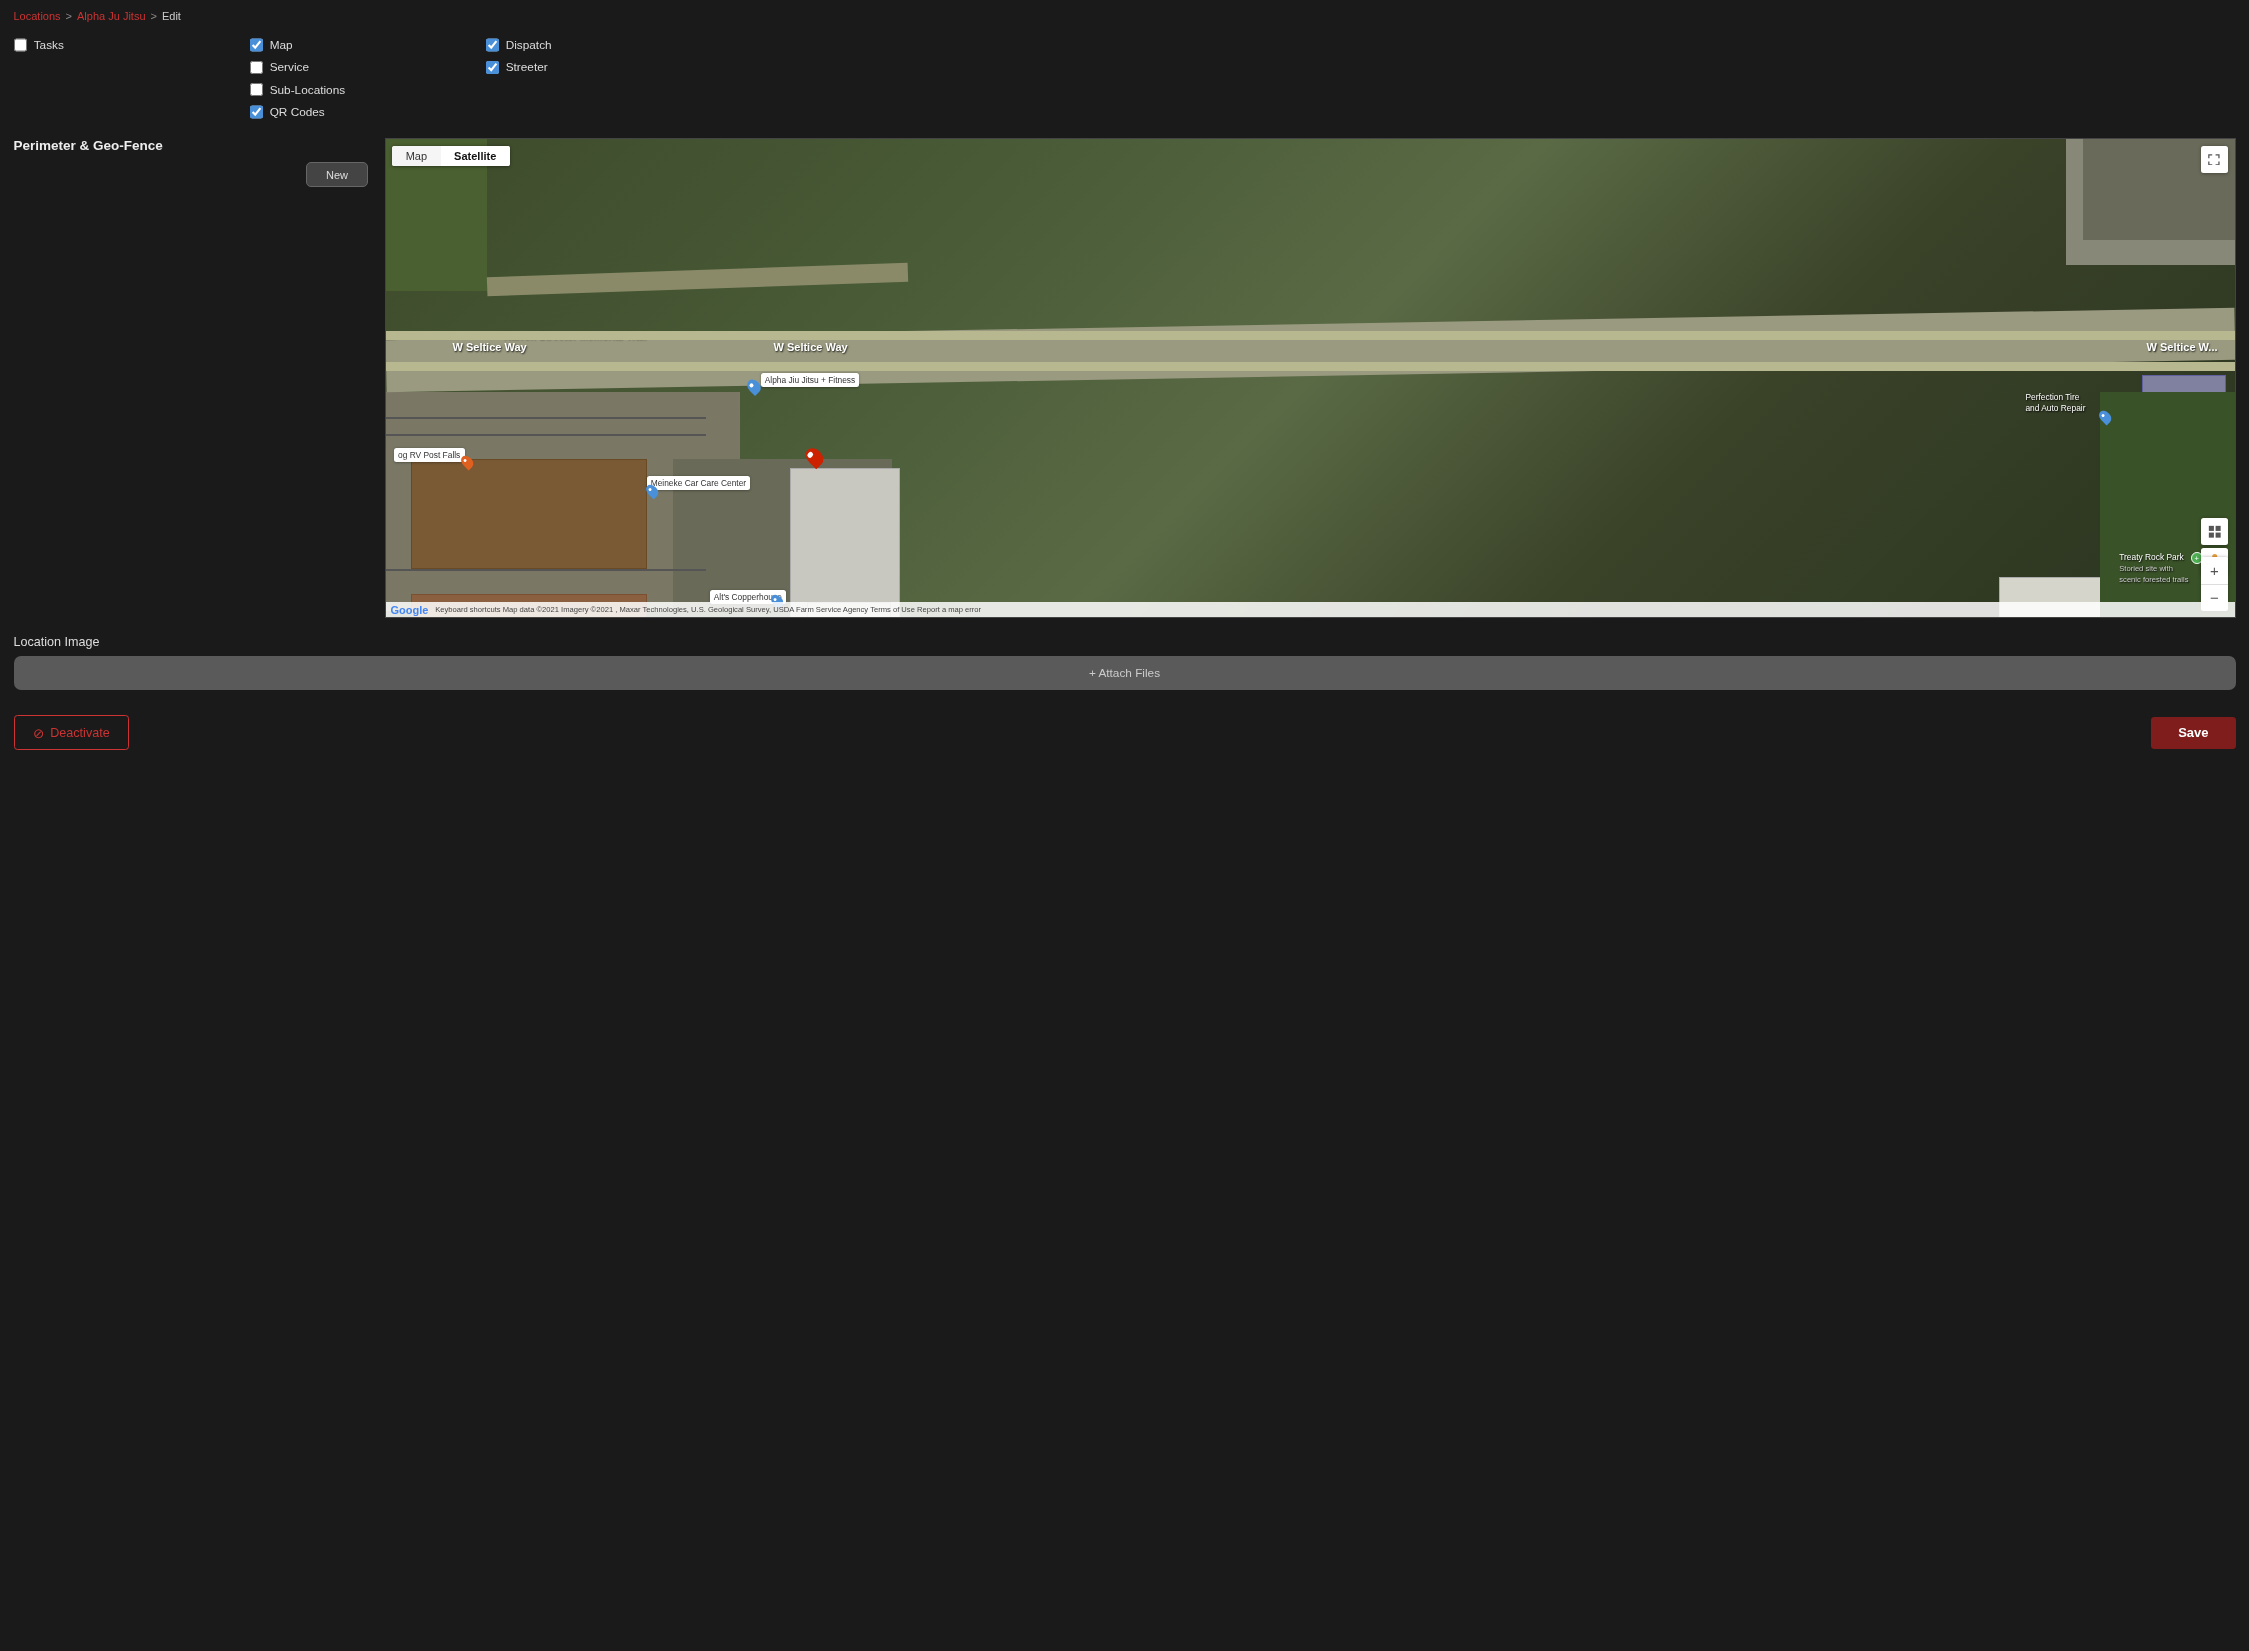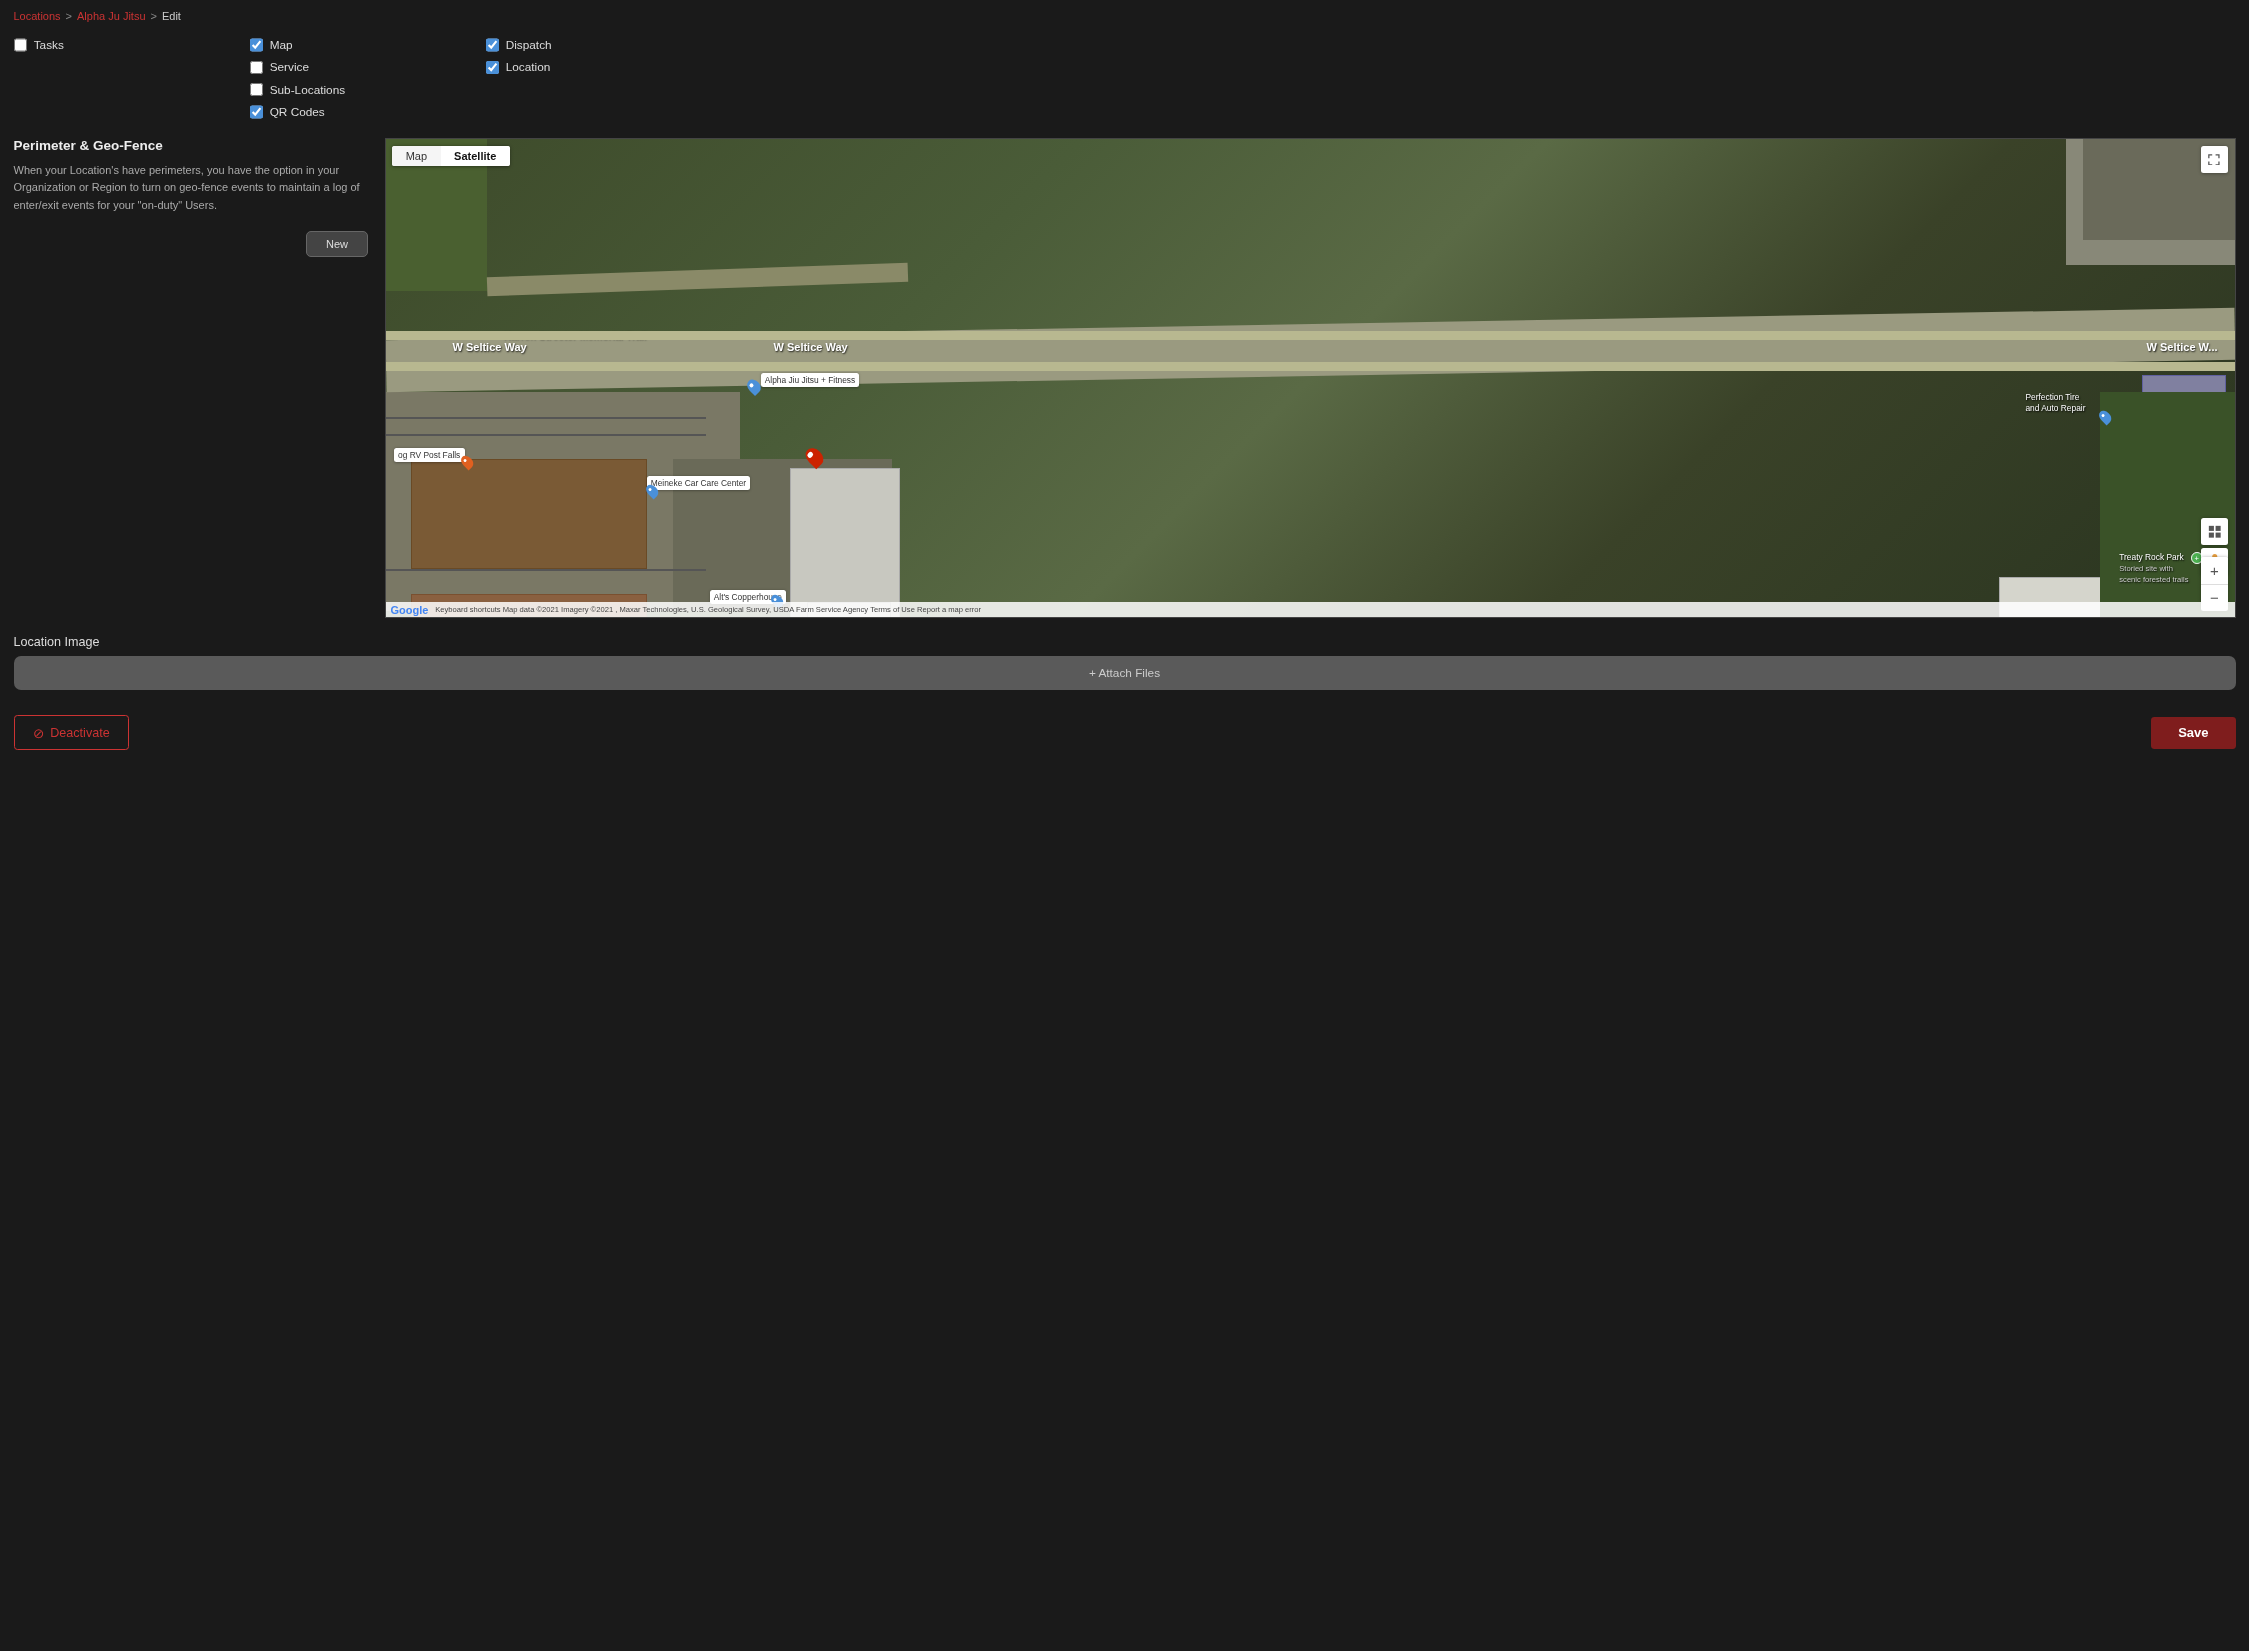--- a/index.html
+++ b/index.html
@@ -334,21 +334,21 @@
     <label>Dispatch</label>
   </div>
 
   <div></div>
   <div class="option-item">
     <input type="checkbox" style="">
     <label>Service</label>
   </div>
   <div class="option-item">
     <input type="checkbox" checked="" style="">
-    <label>Location</label>
+    <label>Streeter</label>
   </div>
 
   <div></div>
   <div class="option-item">
     <input type="checkbox" style="">
     <label>Sub-Locations</label>
   </div>
   <div></div>
 
   <div></div>
@@ -356,21 +356,20 @@
     <input type="checkbox" checked="" style="">
     <label>QR Codes</label>
   </div>
   <div></div>
 </div>
 
 <div class="main-content">
 
   <div class="left-panel">
     <div class="section-title">Perimeter &amp; Geo-Fence</div>
-    <div class="section-description">When your Location's have perimeters, you have the option in your Organization or Region to turn on geo-fence events to maintain a log of enter/exit events for your "on-duty" Users.</div>
     <div style="text-align: right;">
       <button class="new-button">New</button>
     </div>
   </div>
 
   <div class="map-container">
 
     <div class="satellite-bg">
 
       <div class="parking-lot" style="left:0; top:253px; width:354px; height:219px; background:#7a7865;"></div>

